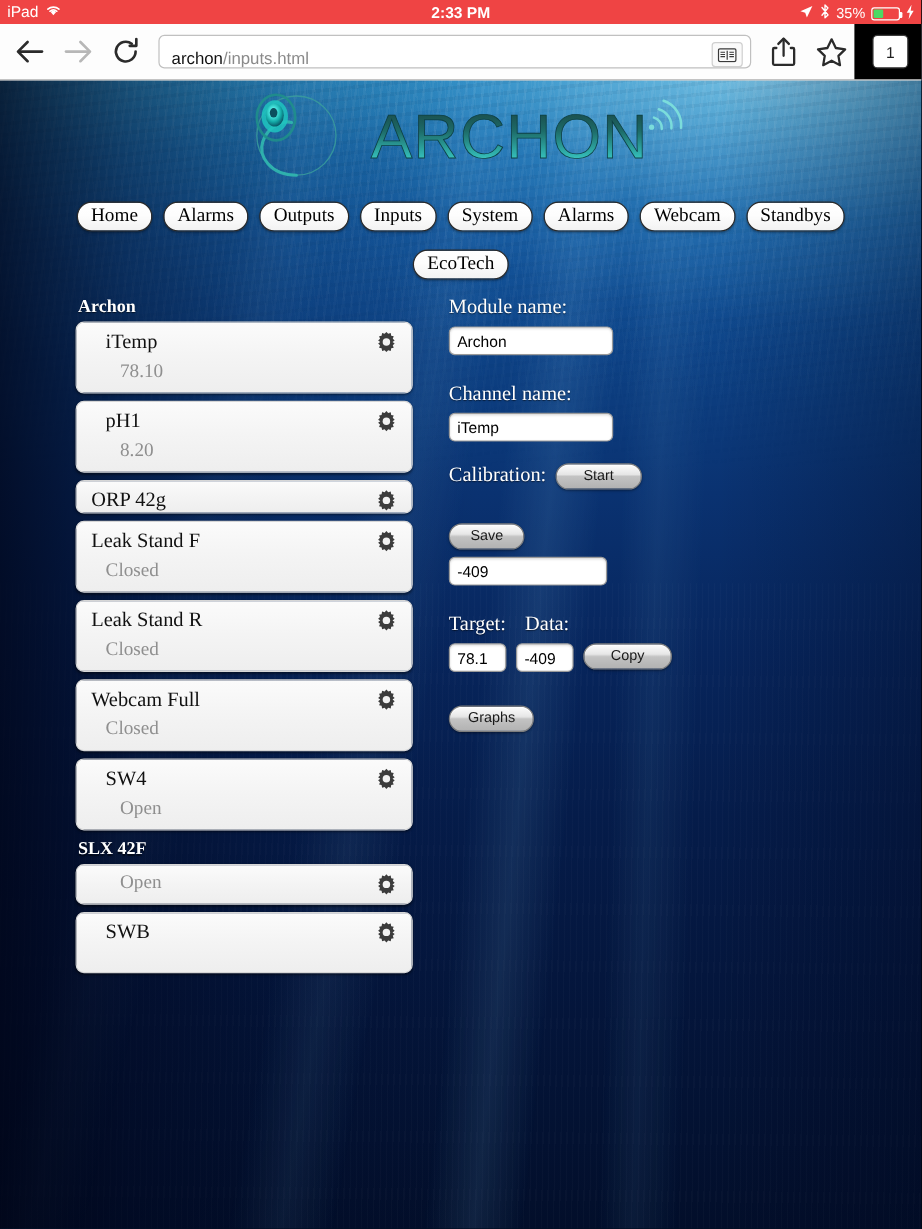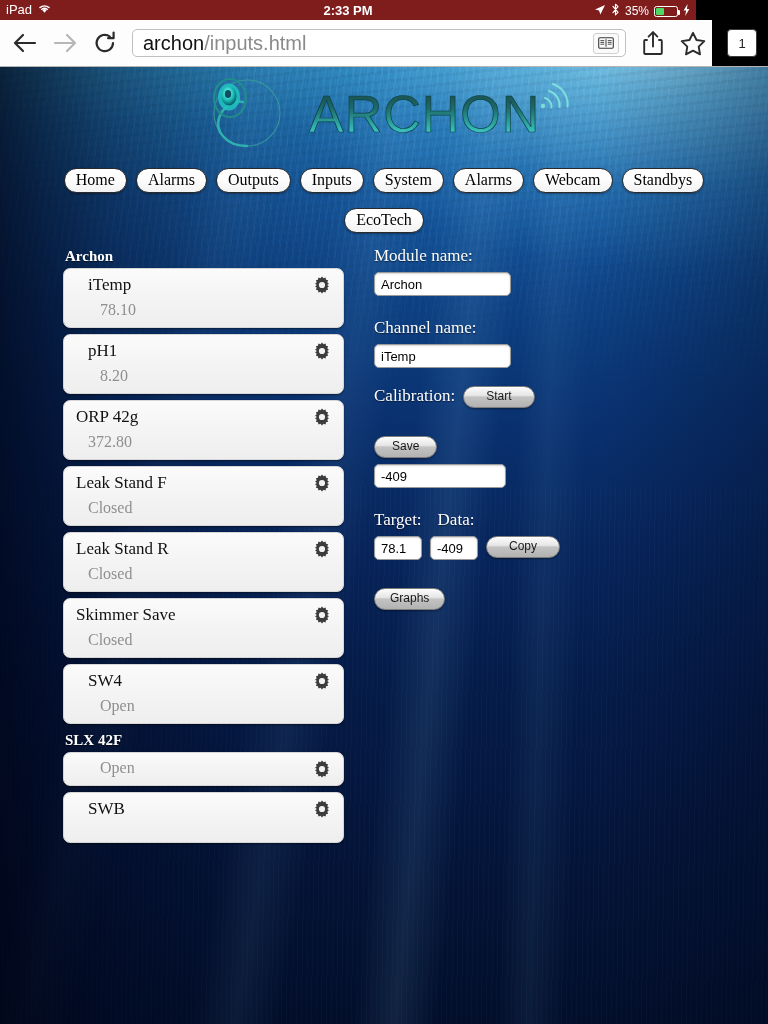--- a/index.html
+++ b/index.html
@@ -20,23 +20,23 @@
     width: 768px;
     height: 1024px;
     overflow: hidden;
     background: #000;
   }
 
   
   #statusbar {
     position: absolute;
     top: 0; left: 0;
-    width: 696px;
+    width: 768px;
     height: 20px;
-    background: #7f1d1d;
+    background: #ef4444;
     color: #fff;
     font-family: "Liberation Sans", sans-serif;
     font-size: 13px;
     z-index: 40;
   }
   .sb-left {
     position: absolute;
     left: 6px; top: 2px;
     display: flex;
     align-items: center;
@@ -107,26 +107,26 @@
     flex: 0 0 auto;
   }
   .tb-icon svg { display: block; }
   #urlbar {
     flex: 1 1 auto;
     height: 28px;
     background: #fff;
     border: 1px solid #c0c0c0;
     border-radius: 5px;
     display: flex;
-    align-items: center;
+    align-items: flex-end;
     padding: 0 6px 0 10px;
     margin: 0 4px;
     box-sizing: border-box;
     font-family: "Liberation Sans", sans-serif;
-    font-size: 20px;
+    font-size: 14px;
     color: #000;
     min-width: 0;
   }
   #url-text {
     flex: 1 1 auto;
     overflow: hidden;
     white-space: nowrap;
     color: #8a8a8a;
   }
   #url-text .host { color: #111; }
@@ -553,21 +553,20 @@
           <span class="gear">
             <svg width="18" height="18" viewBox="0 0 18 18">
                 <path d="M9 0.6 L10.5 2.2 L12.6 1.6 L13 3.8 L15.1 4.2 L14.3 6.2 L15.9 7.7 L14.1 9 L15.9 10.3 L14.3 11.8 L15.1 13.8 L13 14.2 L12.6 16.4 L10.5 15.8 L9 17.4 L7.5 15.8 L5.4 16.4 L5 14.2 L2.9 13.8 L3.7 11.8 L2.1 10.3 L3.9 9 L2.1 7.7 L3.7 6.2 L2.9 4.2 L5 3.8 L5.4 1.6 L7.5 2.2 Z" fill="#3c3c3c"></path>
                 <circle cx="9" cy="9" r="3.1" fill="#f2f2f2"></circle>
               </svg>
           </span>
         </div>
 
         <div class="card">
           <div class="card-title">ORP 42g</div>
-          <div class="card-value">372.80</div>
           <span class="gear">
             <svg width="18" height="18" viewBox="0 0 18 18">
                 <path d="M9 0.6 L10.5 2.2 L12.6 1.6 L13 3.8 L15.1 4.2 L14.3 6.2 L15.9 7.7 L14.1 9 L15.9 10.3 L14.3 11.8 L15.1 13.8 L13 14.2 L12.6 16.4 L10.5 15.8 L9 17.4 L7.5 15.8 L5.4 16.4 L5 14.2 L2.9 13.8 L3.7 11.8 L2.1 10.3 L3.9 9 L2.1 7.7 L3.7 6.2 L2.9 4.2 L5 3.8 L5.4 1.6 L7.5 2.2 Z" fill="#3c3c3c"></path>
                 <circle cx="9" cy="9" r="3.1" fill="#f2f2f2"></circle>
               </svg>
           </span>
         </div>
 
         <div class="card">
           <div class="card-title">Leak Stand F</div>
@@ -585,21 +584,21 @@
           <div class="card-value">Closed</div>
           <span class="gear">
             <svg width="18" height="18" viewBox="0 0 18 18">
                 <path d="M9 0.6 L10.5 2.2 L12.6 1.6 L13 3.8 L15.1 4.2 L14.3 6.2 L15.9 7.7 L14.1 9 L15.9 10.3 L14.3 11.8 L15.1 13.8 L13 14.2 L12.6 16.4 L10.5 15.8 L9 17.4 L7.5 15.8 L5.4 16.4 L5 14.2 L2.9 13.8 L3.7 11.8 L2.1 10.3 L3.9 9 L2.1 7.7 L3.7 6.2 L2.9 4.2 L5 3.8 L5.4 1.6 L7.5 2.2 Z" fill="#3c3c3c"></path>
                 <circle cx="9" cy="9" r="3.1" fill="#f2f2f2"></circle>
               </svg>
           </span>
         </div>
 
         <div class="card">
-          <div class="card-title">Skimmer Save</div>
+          <div class="card-title">Webcam Full</div>
           <div class="card-value">Closed</div>
           <span class="gear">
             <svg width="18" height="18" viewBox="0 0 18 18">
                 <path d="M9 0.6 L10.5 2.2 L12.6 1.6 L13 3.8 L15.1 4.2 L14.3 6.2 L15.9 7.7 L14.1 9 L15.9 10.3 L14.3 11.8 L15.1 13.8 L13 14.2 L12.6 16.4 L10.5 15.8 L9 17.4 L7.5 15.8 L5.4 16.4 L5 14.2 L2.9 13.8 L3.7 11.8 L2.1 10.3 L3.9 9 L2.1 7.7 L3.7 6.2 L2.9 4.2 L5 3.8 L5.4 1.6 L7.5 2.2 Z" fill="#3c3c3c"></path>
                 <circle cx="9" cy="9" r="3.1" fill="#f2f2f2"></circle>
               </svg>
           </span>
         </div>
 
         <div class="card indent">

